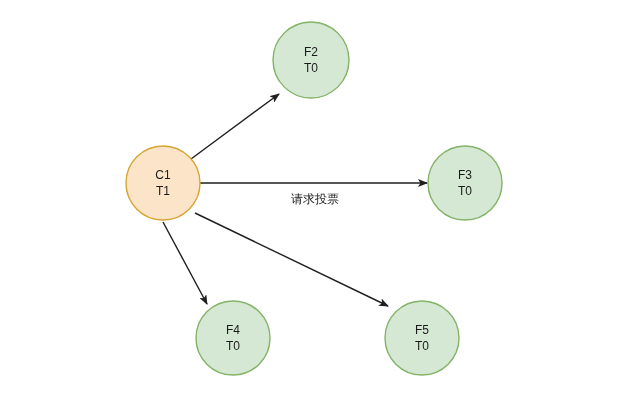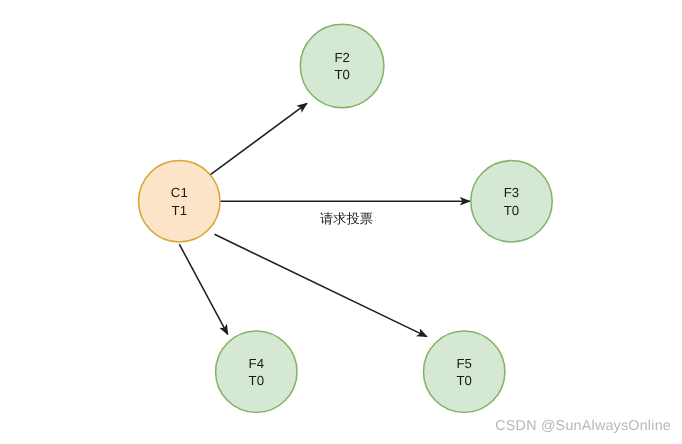--- a/index.html
+++ b/index.html
@@ -99,15 +99,14 @@
       <text class="node-label" x="233" y="347">T0</text>
     </g>
 
     <g>
       <circle cx="422" cy="338" r="37" fill="#d5e8d4" stroke="#82b366" stroke-width="1.4"></circle>
       <text class="node-label" x="422" y="331">F5</text>
       <text class="node-label" x="422" y="347">T0</text>
     </g>
   </svg>
 
-  <div class="watermark">CSDN @SunAlwaysOnline</div>
 
 </div>
 
 </body></html>

